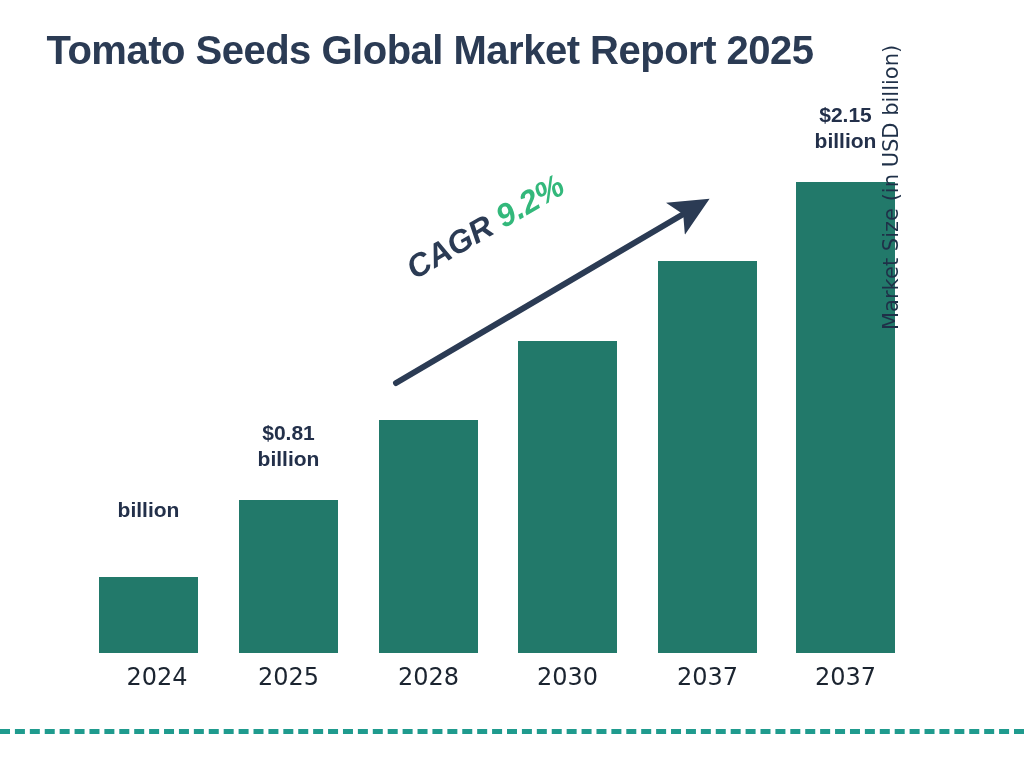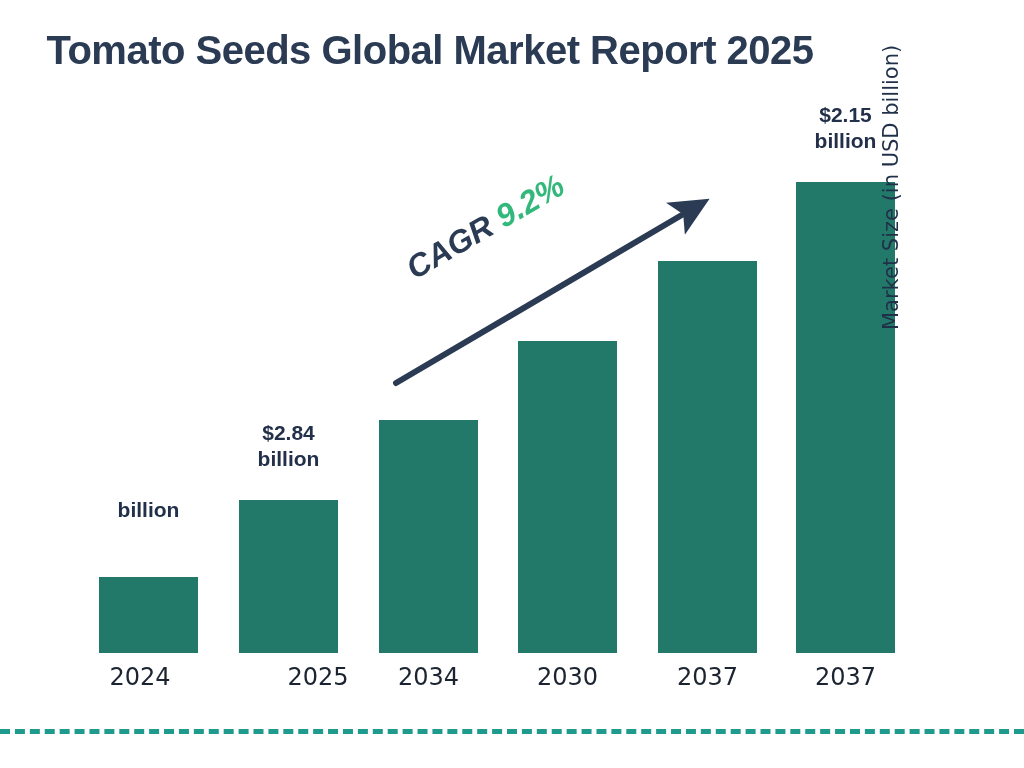--- a/index.html
+++ b/index.html
@@ -145,29 +145,29 @@
 <div id="stage">
 
   <div class="chart-title">Tomato Seeds Global Market Report 2025</div>
 
 
   <div id="bars-layer">
       <div class="bar" style="left: 99px; width: 99px; top: 577px; height: 76px; background: rgb(34, 121, 106);"></div>
       <div class="bar-value" style="left: 68.5px; width: 160px; top: 497px; color: rgb(35, 48, 74);">
         <div>billion</div>
       </div>
-      <div class="tick-label" style="left: 80px; width: 120px; top: 663px;">2024</div>
+      <div class="tick-label" style="left: 97px; width: 120px; top: 663px;">2024</div>
       <div class="bar" style="left: 239px; width: 99px; top: 500px; height: 153px; background: rgb(34, 121, 106);"></div>
       <div class="bar-value" style="left: 208.5px; width: 160px; top: 420px; color: rgb(35, 48, 74);">
-        <div>$2.84</div>
+        <div>$0.81</div>
         <div>billion</div>
       </div>
-      <div class="tick-label" style="left: 228.5px; width: 120px; top: 663px; text-align: right;">2025</div>
+      <div class="tick-label" style="left: 228.5px; width: 120px; top: 663px;">2025</div>
       <div class="bar" style="left: 379px; width: 99px; top: 420px; height: 233px; background: rgb(34, 121, 106);"></div>
-      <div class="tick-label" style="left: 368.5px; width: 120px; top: 663px;">2034</div>
+      <div class="tick-label" style="left: 368.5px; width: 120px; top: 663px;">2028</div>
       <div class="bar" style="left: 518px; width: 99px; top: 341px; height: 312px; background: rgb(34, 121, 106);"></div>
       <div class="tick-label" style="left: 507.5px; width: 120px; top: 663px;">2030</div>
       <div class="bar" style="left: 658px; width: 99px; top: 261px; height: 392px; background: rgb(34, 121, 106);"></div>
       <div class="tick-label" style="left: 647.5px; width: 120px; top: 663px;">2037</div>
       <div class="bar" style="left: 796px; width: 99px; top: 182px; height: 471px; background: rgb(34, 121, 106);"></div>
       <div class="bar-value" style="left: 765.5px; width: 160px; top: 102px; color: rgb(35, 48, 74);">
         <div>$2.15</div>
         <div>billion</div>
       </div>
       <div class="tick-label" style="left: 785.5px; width: 120px; top: 663px;">2037</div>

